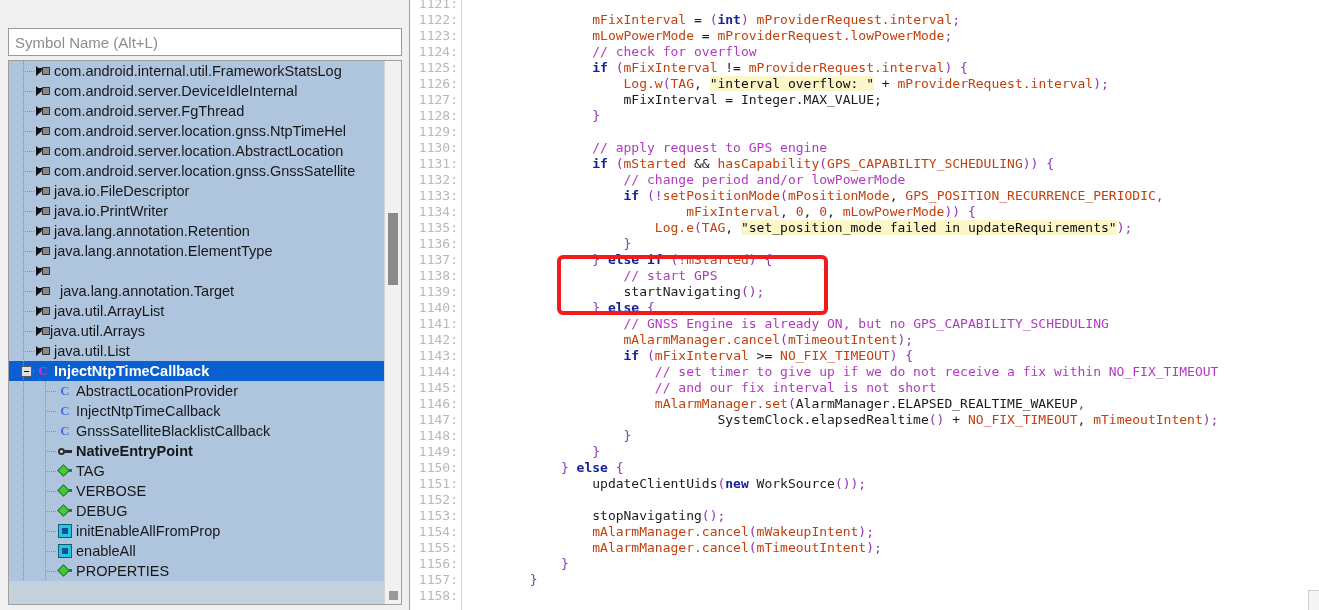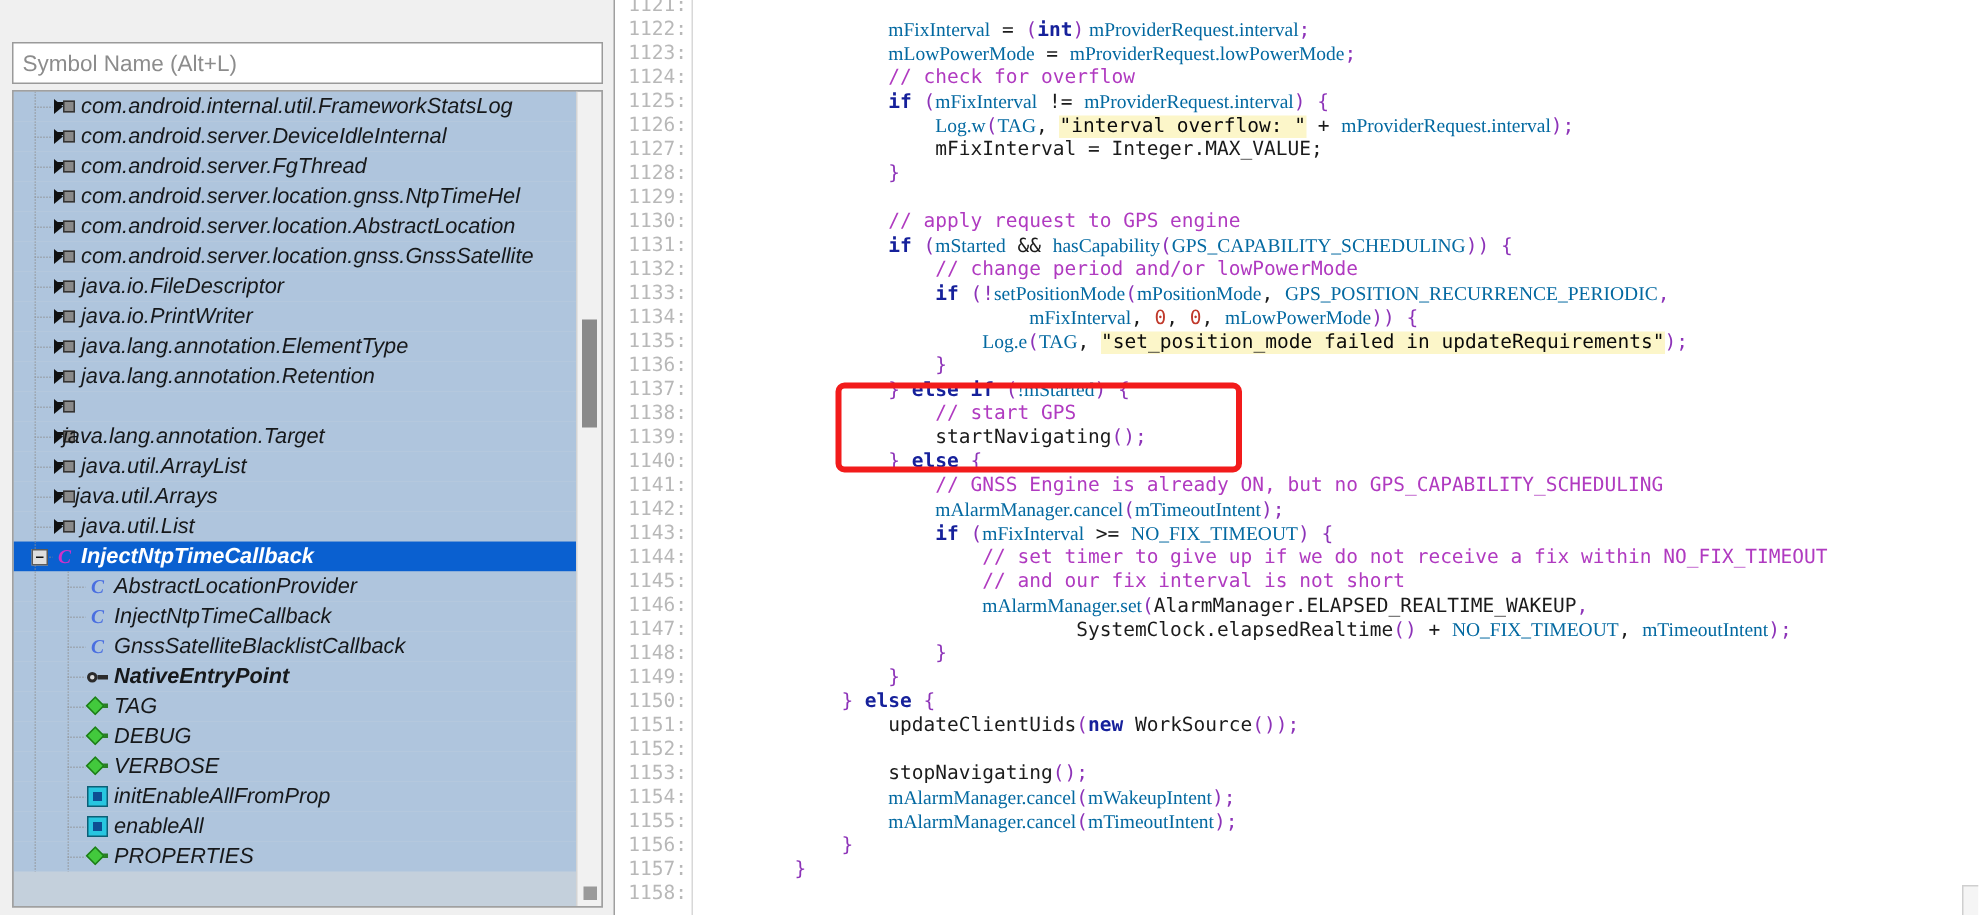--- a/index.html
+++ b/index.html
@@ -34,25 +34,24 @@
     width:100%;height:100%;
     border:0;outline:0;background:transparent;
     font-family:"Liberation Sans", sans-serif;
     font-size:15px;color:#222;
     padding:0 6px;box-sizing:border-box;
   }
   #search-input::placeholder{color:#8c8c8c;}
 
   #tree-outer{
     position:absolute;left:8px;top:60px;width:394px;height:545px;
-    background:#a3a3a3;
+    background:#6d28d9;
     border:1px solid #a0a0a0;
     box-sizing:border-box;
     overflow:hidden;
-    font-style:italic;
   }
   #tree{
     position:absolute;left:0;top:0;width:375px;height:543px;
     background:#c4d0dc;
     overflow:hidden;
   }
   .trow{
     position:relative;height:20px;line-height:20px;
     white-space:nowrap;
     font-size:14.5px;color:#16181a;
@@ -174,21 +173,21 @@
     color:#b8b8b8;text-align:right;padding-right:4px;box-sizing:border-box;width:51px;
   }
   #code{
     position:absolute;left:56px;top:-4px;width:860px;
   }
   #code .code-line{color:#1b1b1b;}
 
   .tk-kw{color:#16219b;font-weight:bold;}
   .tk-cm{color:#b03ac0;}
   .tk-str{color:#0a0a0a;background:#fcf6c9;}
-  .tk-id{color:#0369a1;font-family:Liberation Serif, serif;}
+  .tk-id{color:#c2410c;}
   .tk-pn{color:#8d33b8;}
   .tk-num{color:#c0392b;}
   .tk-pl{color:#1b1b1b;}
 
   
   #red-box{
     position:absolute;left:146px;top:255px;width:271px;height:60px;
     border:4px solid #f21b1b;
     border-radius:6px;
     box-sizing:border-box;
@@ -301,51 +300,51 @@
             <span class="lbl" style="position: absolute; left: 45px; top: 0px;">java.io.PrintWriter</span>
           </div>
           <div class="trow sel-soft">
             <div class="rail" style="left: 14px;"></div>
             <div class="elbow" style="left: 14px; width: 12px;"></div>
             <div class="ic ic-import" style="left: 27px;">
               <span class="arw"></span>
               <span class="arw2"></span>
               <span class="sq"></span>
             </div>
+            <span class="lbl" style="position: absolute; left: 45px; top: 0px;">java.lang.annotation.Retention</span>
+          </div>
+          <div class="trow sel-soft">
+            <div class="rail" style="left: 14px;"></div>
+            <div class="elbow" style="left: 14px; width: 12px;"></div>
+            <div class="ic ic-import" style="left: 27px;">
+              <span class="arw"></span>
+              <span class="arw2"></span>
+              <span class="sq"></span>
+            </div>
             <span class="lbl" style="position: absolute; left: 45px; top: 0px;">java.lang.annotation.ElementType</span>
           </div>
           <div class="trow sel-soft">
             <div class="rail" style="left: 14px;"></div>
             <div class="elbow" style="left: 14px; width: 12px;"></div>
             <div class="ic ic-import" style="left: 27px;">
               <span class="arw"></span>
               <span class="arw2"></span>
               <span class="sq"></span>
             </div>
-            <span class="lbl" style="position: absolute; left: 45px; top: 0px;">java.lang.annotation.Retention</span>
-          </div>
-          <div class="trow sel-soft">
-            <div class="rail" style="left: 14px;"></div>
-            <div class="elbow" style="left: 14px; width: 12px;"></div>
-            <div class="ic ic-import" style="left: 27px;">
-              <span class="arw"></span>
-              <span class="arw2"></span>
-              <span class="sq"></span>
-            </div>
             <span class="lbl" style="position: absolute; left: 37px; top: 0px; margin-top: 40px;">java.lang.annotation.RetentionPolicy</span>
           </div>
           <div class="trow sel-soft">
             <div class="rail" style="left: 14px;"></div>
             <div class="elbow" style="left: 14px; width: 12px;"></div>
             <div class="ic ic-import" style="left: 27px;">
               <span class="arw"></span>
               <span class="arw2"></span>
               <span class="sq"></span>
             </div>
-            <span class="lbl" style="position: absolute; left: 33px; top: 0px;">java.lang.annotation.Target</span>
+            <span class="lbl" style="position: absolute; left: 51px; top: 0px;">java.lang.annotation.Target</span>
           </div>
           <div class="trow sel-soft">
             <div class="rail" style="left: 14px;"></div>
             <div class="elbow" style="left: 14px; width: 12px;"></div>
             <div class="ic ic-import" style="left: 27px;">
               <span class="arw"></span>
               <span class="arw2"></span>
               <span class="sq"></span>
             </div>
             <span class="lbl" style="position: absolute; left: 45px; top: 0px;">java.util.ArrayList</span>
@@ -419,31 +418,31 @@
             <span class="lbl" style="position: absolute; left: 67px; top: 0px;">TAG</span>
           </div>
           <div class="trow sel-soft">
             <div class="rail" style="left: 36px;"></div>
             <div class="rail" style="left: 14px;"></div>
             <div class="elbow" style="left: 36px; width: 12px;"></div>
             <div class="ic ic-field" style="left: 49px;">
               <span class="tail"></span>
               <span class="dia"></span>
             </div>
-            <span class="lbl" style="position: absolute; left: 67px; top: 0px;">DEBUG</span>
+            <span class="lbl" style="position: absolute; left: 67px; top: 0px;">VERBOSE</span>
           </div>
           <div class="trow sel-soft">
             <div class="rail" style="left: 36px;"></div>
             <div class="rail" style="left: 14px;"></div>
             <div class="elbow" style="left: 36px; width: 12px;"></div>
             <div class="ic ic-field" style="left: 49px;">
               <span class="tail"></span>
               <span class="dia"></span>
             </div>
-            <span class="lbl" style="position: absolute; left: 67px; top: 0px;">VERBOSE</span>
+            <span class="lbl" style="position: absolute; left: 67px; top: 0px;">DEBUG</span>
           </div>
           <div class="trow sel-soft">
             <div class="rail" style="left: 36px;"></div>
             <div class="rail" style="left: 14px;"></div>
             <div class="elbow" style="left: 36px; width: 12px;"></div>
             <div class="ic ic-method" style="left: 49px;">
               <span class="box"></span>
               <span class="inner"></span>
             </div>
             <span class="lbl" style="position: absolute; left: 67px; top: 0px;">initEnableAllFromProp</span>

